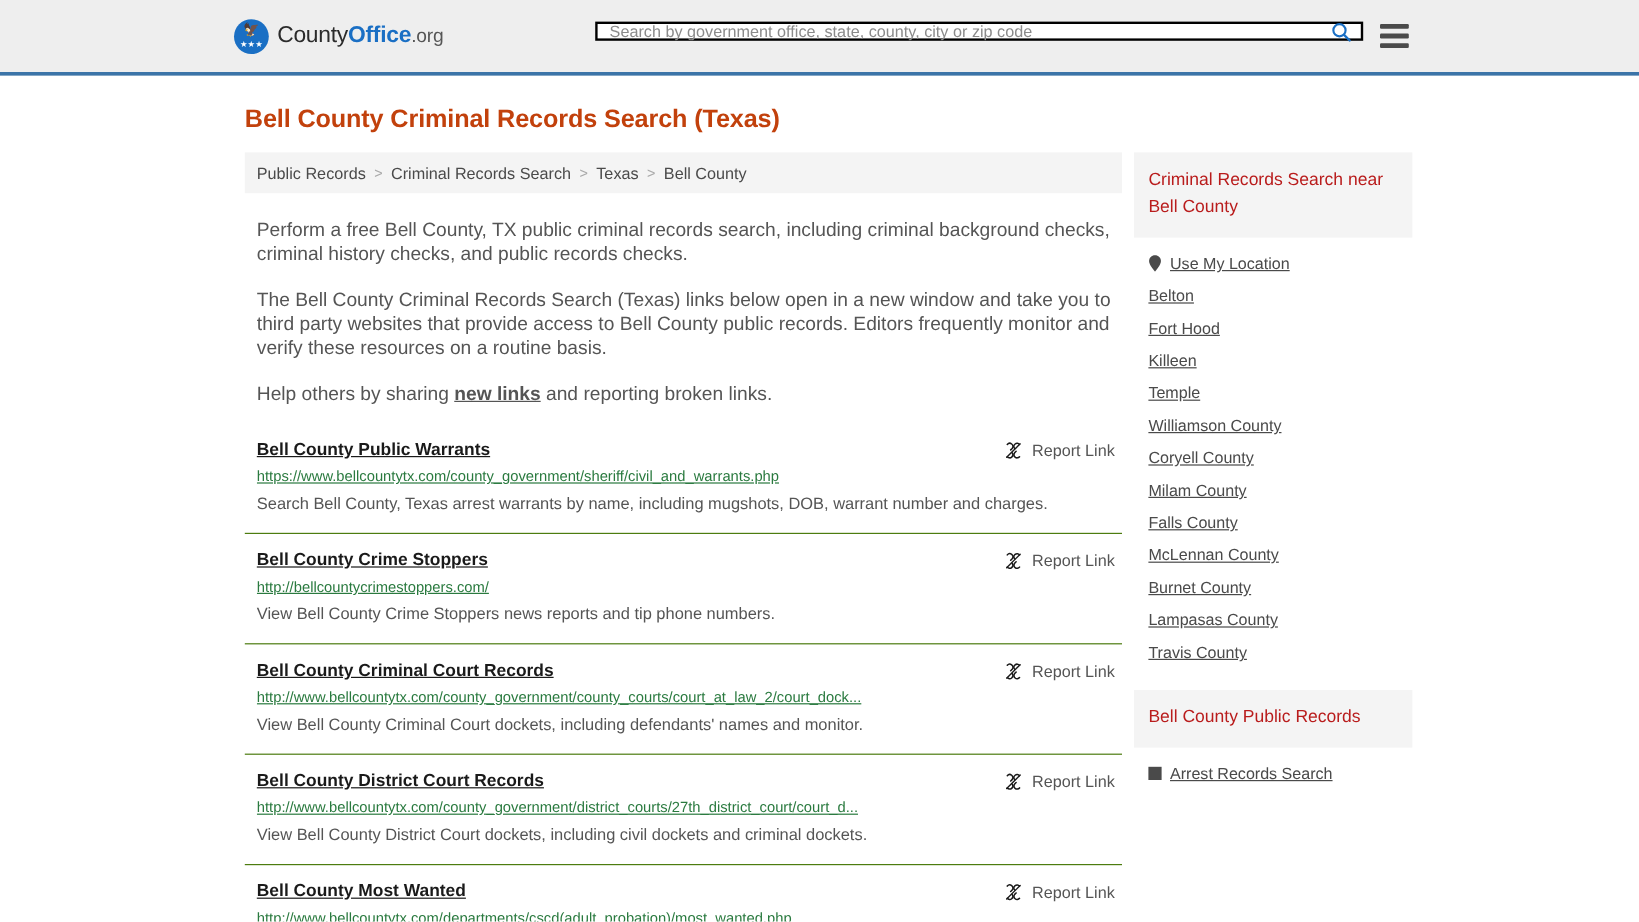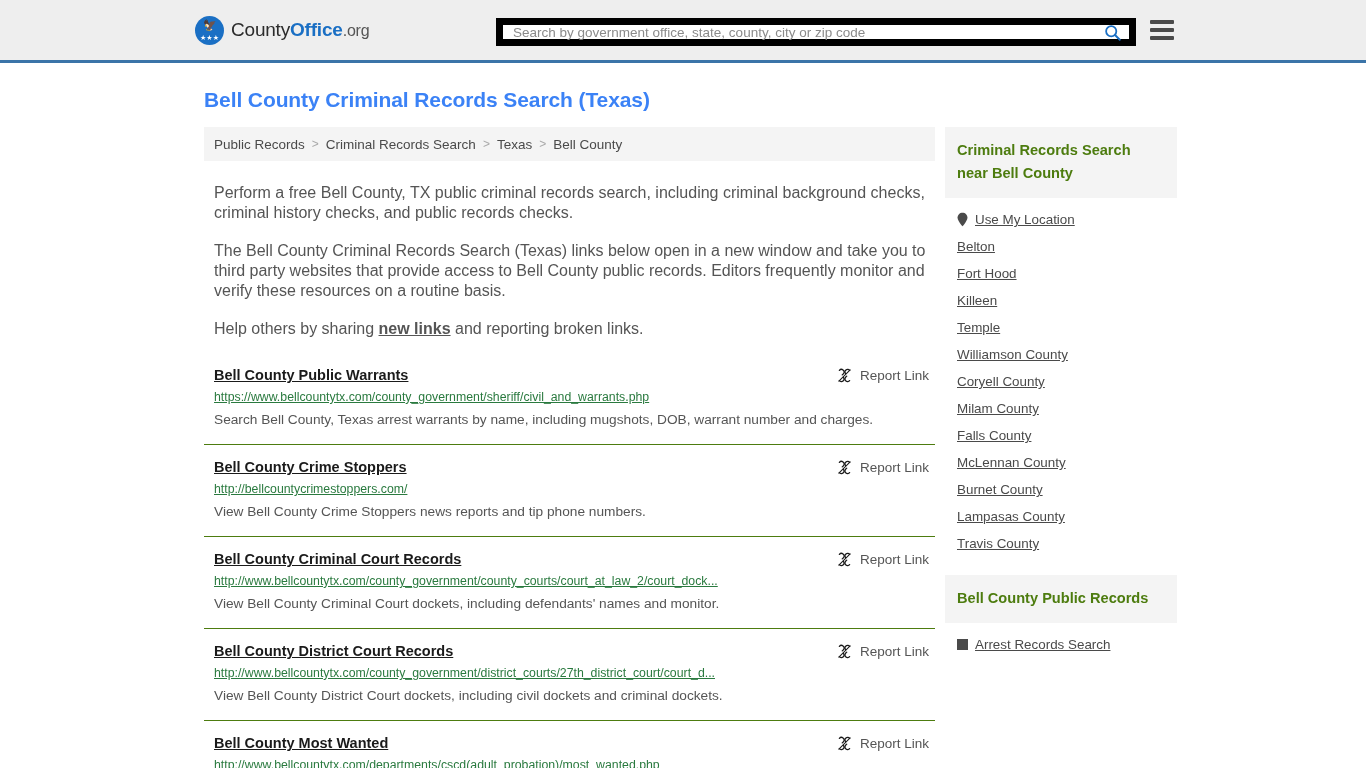--- a/index.html
+++ b/index.html
@@ -65,23 +65,23 @@
     letter-spacing: -0.2px;
   }
   .logo-text .bold { font-weight: bold; color: #1a6fc4; }
   .logo-text .dotorg { color: #555; font-size: 16px; }
 
   .search-wrap {
     position: absolute;
     left: 496px;
     top: 18px;
     width: 640px;
-    height: 28px;
+    height: 16px;
     background: #ffffff;
-    border: 7px solid #000000;
+    border: 2px solid #000000;
     display: flex;
     align-items: center;
   }
   .search-input {
     flex: 1 1 auto;
     border: none;
     outline: none;
     height: 26px;
     padding: 0 10px;
     font-size: 13.5px;
@@ -123,21 +123,21 @@
   
   .page {
     width: 1366px;
     position: relative;
   }
   .page-title {
     margin: 0;
     padding: 25px 0 0 204px;
     font-size: 21px;
     font-weight: bold;
-    color: #3b82f6;
+    color: #c2410c;
     letter-spacing: -0.1px;
   }
   .columns {
     display: flex;
     padding-left: 204px;
     padding-top: 15px;
   }
   .main-col { width: 731px; flex: 0 0 731px; }
   .side-col { width: 232px; flex: 0 0 232px; margin-left: 10px; }
 
@@ -227,22 +227,22 @@
     color: #555555;
     max-width: 710px;
   }
 
   
   .side-box { margin-bottom: 0; }
   .side-head {
     background: #f4f4f4;
     padding: 12px 12px 13px 12px;
     font-size: 14.6px;
-    font-weight: bold;
-    color: #4d7c0f;
+    font-weight: normal;
+    color: #b91c1c;
     line-height: 23px;
   }
   .side-list { padding: 0; margin: 0; list-style: none; }
   .side-list li { padding: 0; }
   .side-link {
     display: flex;
     align-items: center;
     gap: 7px;
     padding: 12px 12px 0 12px;
     font-size: 13.4px;

